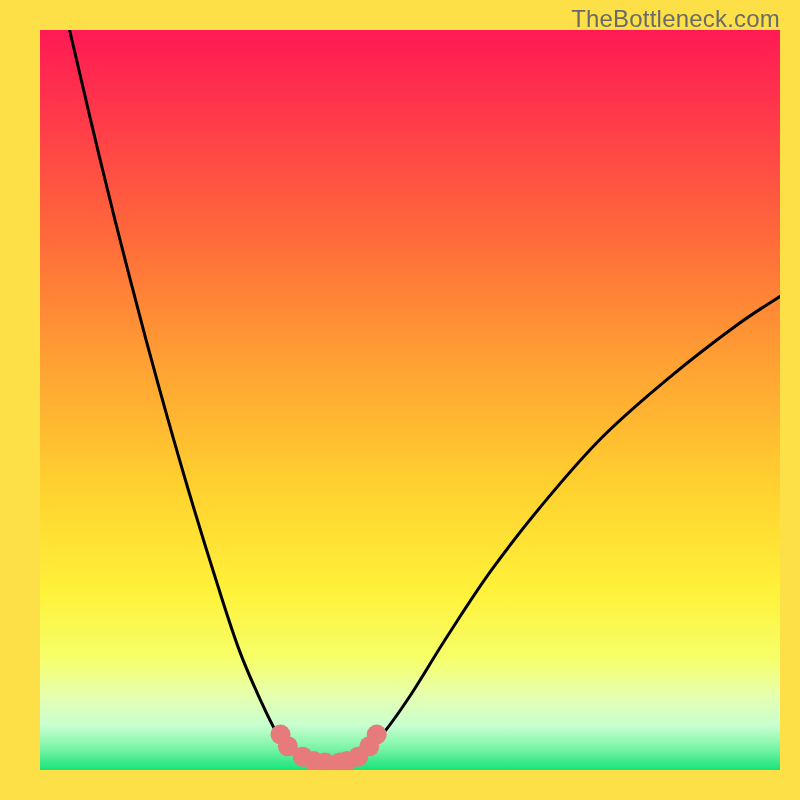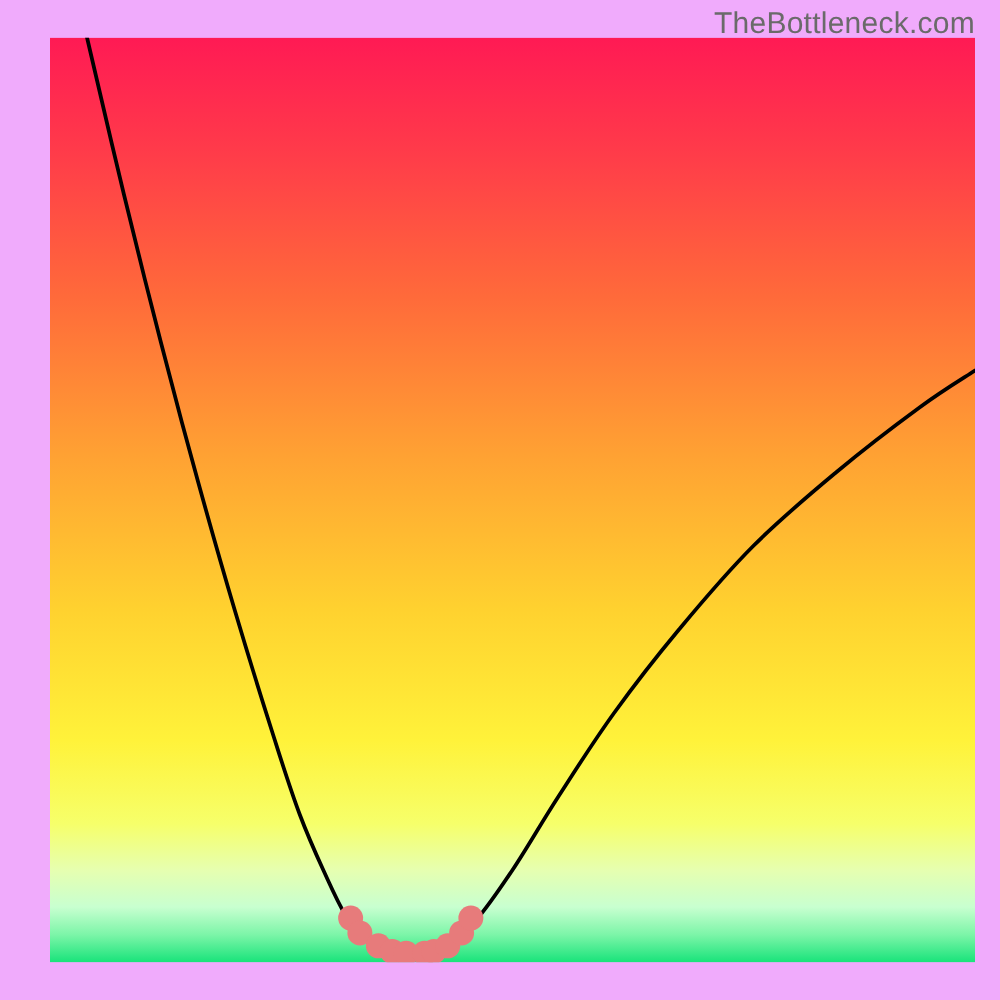--- a/index.html
+++ b/index.html
@@ -8,21 +8,21 @@
     width: 800px;
     height: 800px;
     background: #000;
     overflow: hidden;
     font-family: Arial, Helvetica, sans-serif;
   }
   .frame {
     position: absolute;
     left: 0; top: 0;
     width: 800px; height: 800px;
-    background: #f0abfc;
+    background: #fde047;
   }
   .plot {
     position: absolute;
     left: 40px;
     top: 30px;
     width: 740px;
     height: 740px;
     overflow: hidden;
   }
   .attribution {

